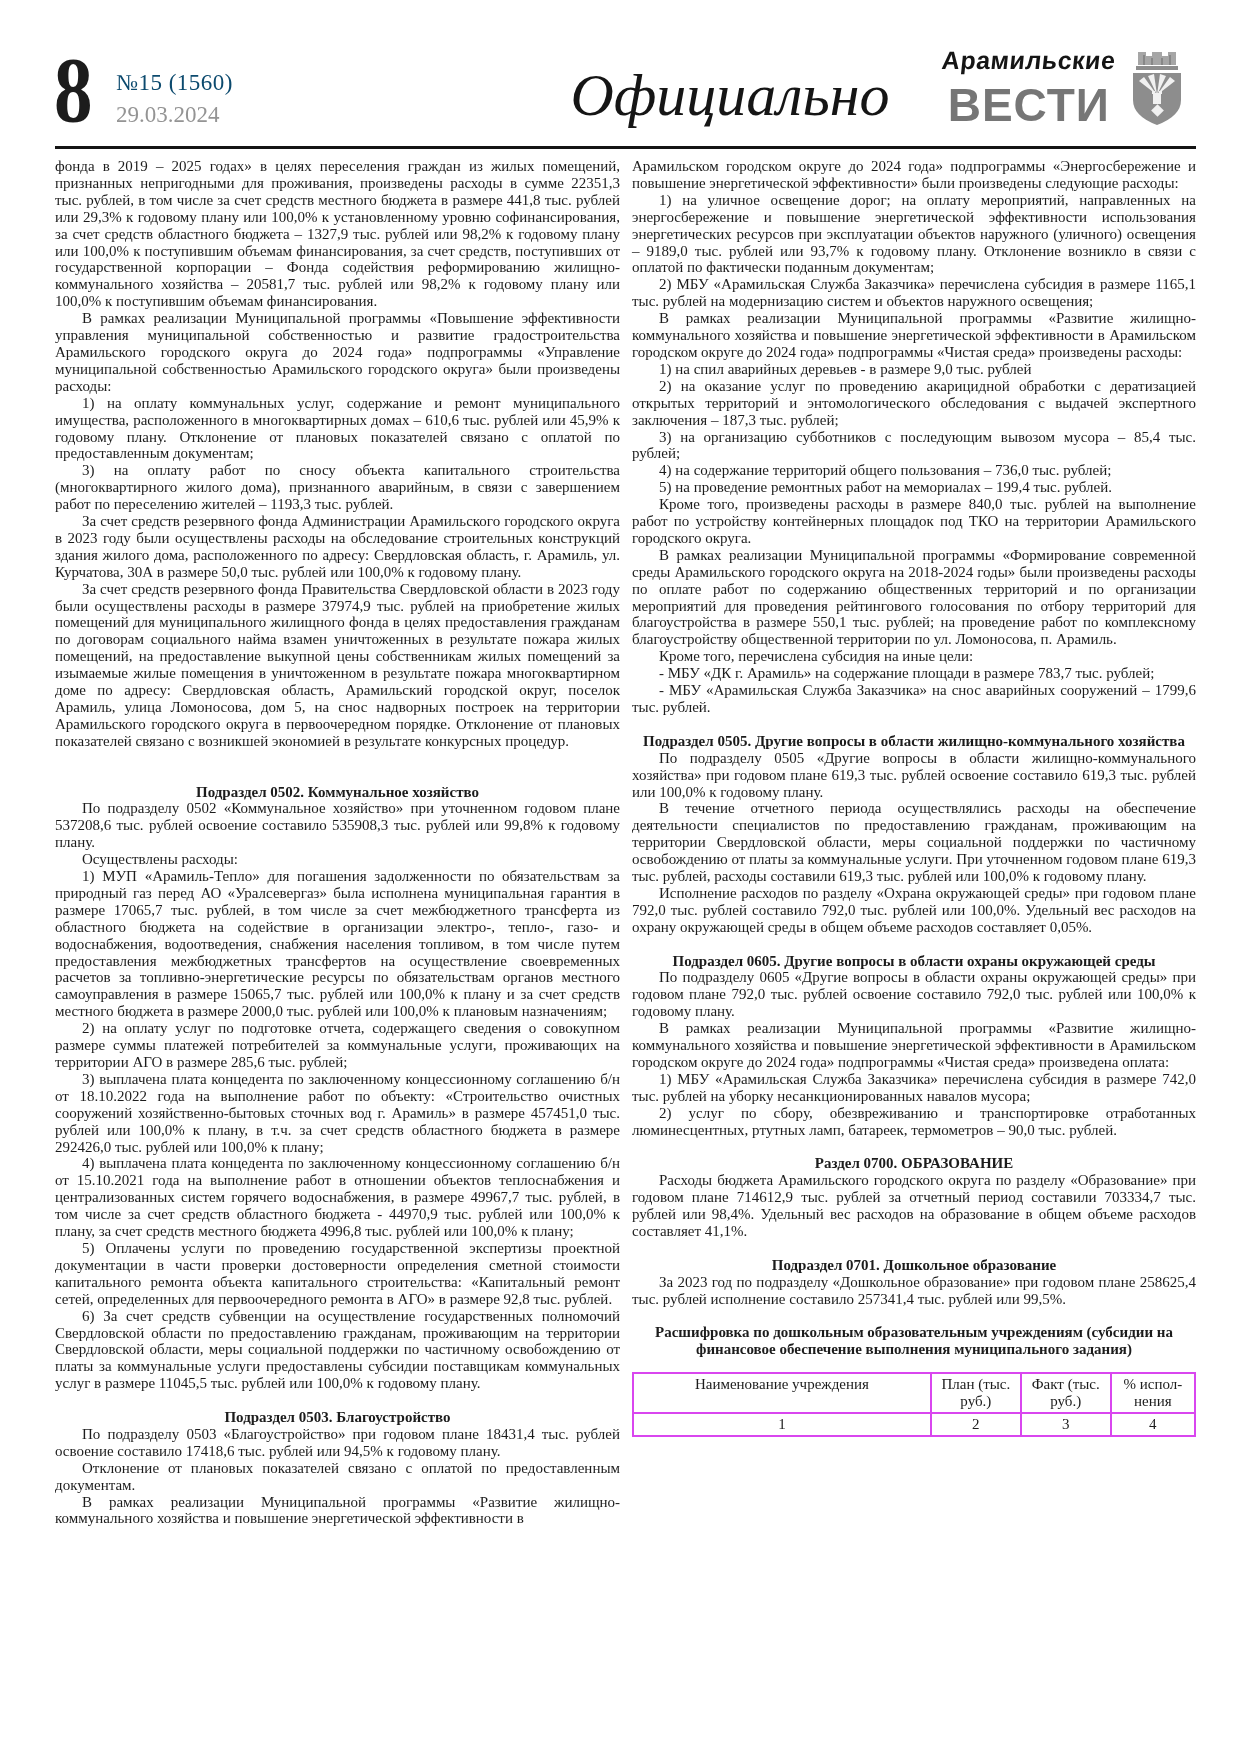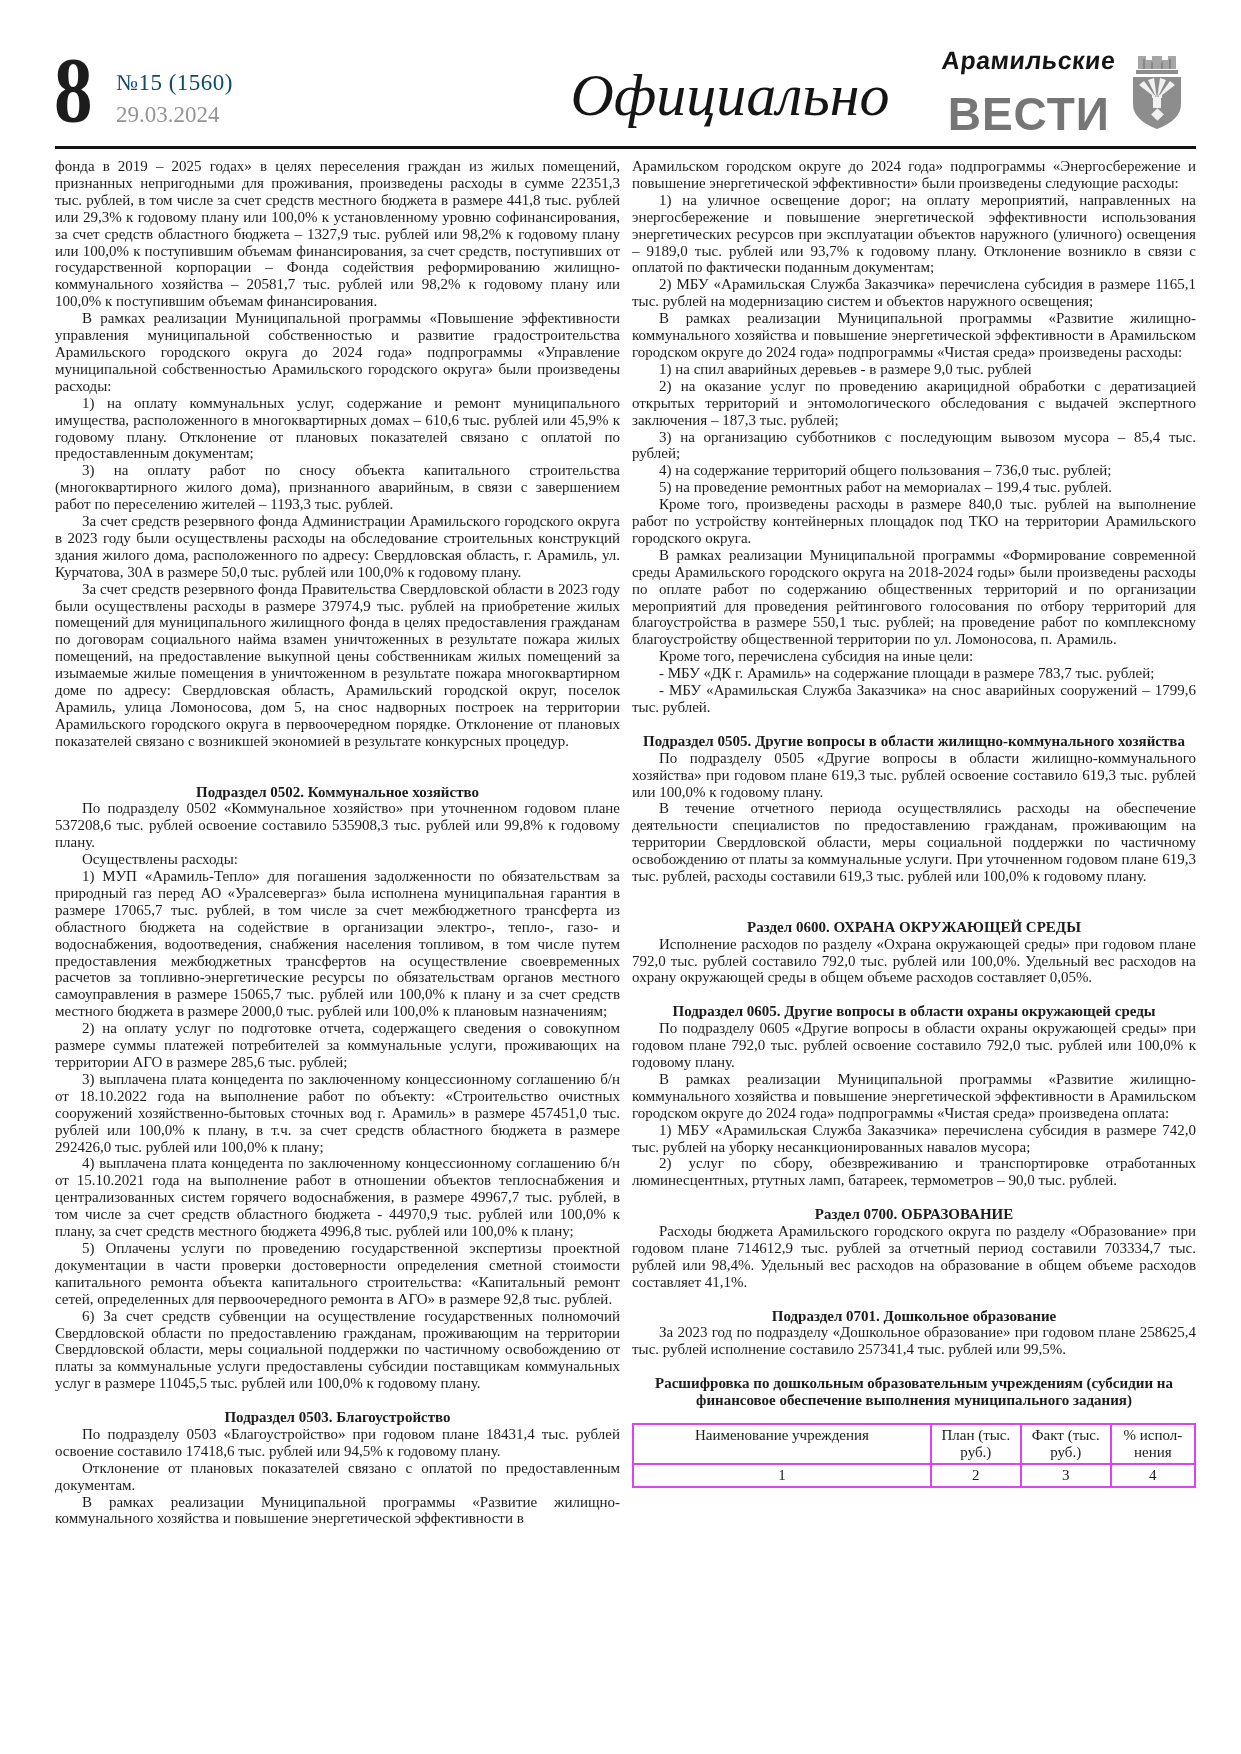--- a/index.html
+++ b/index.html
@@ -20,21 +20,21 @@
   .issue .no   { font-size:23px; color:#0c4a6e; letter-spacing:.5px; }
   .issue .date { font-size:23px; color:#949494; margin-top:7px; }
   .section-title {
     position:absolute; left:520px; top:62px; width:420px; text-align:center;
     font-style:italic; font-size:60px; line-height:1.1; color:#151515;
     font-family:"Liberation Serif", serif;
   }
   .masthead { position:absolute; left:942px; top:46px; display:flex; align-items:center; gap:10px; }
   .mh-text { text-align:center; font-family:"Liberation Sans", sans-serif; }
   .mh1 { font-weight:700; font-size:25px; color:#151515; transform:skewX(-6deg); letter-spacing:.5px; }
-  .mh2 { font-weight:700; font-size:46px; color:#767676; letter-spacing:1px; line-height:.95; margin-top:18px; }
+  .mh2 { font-weight:700; font-size:46px; color:#767676; letter-spacing:1px; line-height:.95; margin-top:9px; }
   .rule { position:absolute; left:55px; top:146px; width:1141px; height:3px; background:#141414; }
 
   
   .col { position:absolute; top:158px; }
   .col-left  { left:55px;  width:565px; }
   .col-right { left:632px; width:564px; }
 
   .block { font-size:15px; line-height:16.9px; text-align:justify; color:#1c1c1c; }
   .bp { text-indent:27px; }
   .bc { text-indent:0; }
@@ -133,21 +133,20 @@
           <div class="block bp">4) на содержание территорий общего пользования – 736,0 тыс. рублей;</div>
           <div class="block bp">5) на проведение ремонтных работ на мемориалах – 199,4 тыс. рублей.</div>
           <div class="block bp">Кроме того, произведены расходы в размере 840,0 тыс. рублей на выполнение работ по устройству контейнерных площадок под ТКО на территории Арамильского городского округа.</div>
           <div class="block bp">В рамках реализации Муниципальной программы «Формирование современной среды Арамильского городского округа на 2018-2024 годы» были произведены расходы по оплате работ по содержанию общественных территорий и по организации мероприятий для проведения рейтингового голосования по отбору территорий для благоустройства в размере 550,1 тыс. рублей; на проведение работ по комплексному благоустройству общественной территории по ул. Ломоносова, п. Арамиль.</div>
           <div class="block bp">Кроме того, перечислена субсидия на иные цели:</div>
           <div class="block bp">- МБУ «ДК г. Арамиль» на содержание площади в размере 783,7 тыс. рублей;</div>
           <div class="block bp">- МБУ «Арамильская Служба Заказчика» на снос аварийных сооружений – 1799,6 тыс. рублей.</div>
           <div class="block bh" style="margin-top: 16.9px;">Подраздел 0505. Другие вопросы в области жилищно-коммунального хозяйства</div>
           <div class="block bp">По подразделу 0505 «Другие вопросы в области жилищно-коммунального хозяйства» при годовом плане 619,3 тыс. рублей освоение составило 619,3 тыс. рублей или 100,0% к годовому плану.</div>
           <div class="block bp">В течение отчетного периода осуществлялись расходы на обеспечение деятельности специалистов по предоставлению гражданам, проживающим на территории Свердловской области, меры социальной поддержки по частичному освобождению от платы за коммунальные услуги. При уточненном годовом плане 619,3 тыс. рублей, расходы составили 619,3 тыс. рублей или 100,0% к годовому плану.</div>
-          <div class="block bh" style="margin-top: 33.8px;">Раздел 0600. ОХРАНА ОКРУЖАЮЩЕЙ СРЕДЫ</div>
           <div class="block bp">Исполнение расходов по разделу «Охрана окружающей среды» при годовом плане 792,0 тыс. рублей составило 792,0 тыс. рублей или 100,0%. Удельный вес расходов на охрану окружающей среды в общем объеме расходов составляет 0,05%.</div>
           <div class="block bh" style="margin-top: 16.9px;">Подраздел 0605. Другие вопросы в области охраны окружающей среды</div>
           <div class="block bp">По подразделу 0605 «Другие вопросы в области охраны окружающей среды» при годовом плане 792,0 тыс. рублей освоение составило 792,0 тыс. рублей или 100,0% к годовому плану.</div>
           <div class="block bp">В рамках реализации Муниципальной программы «Развитие жилищно-коммунального хозяйства и повышение энергетической эффективности в Арамильском городском округе до 2024 года» подпрограммы «Чистая среда» произведена оплата:</div>
           <div class="block bp">1) МБУ «Арамильская Служба Заказчика» перечислена субсидия в размере 742,0 тыс. рублей на уборку несанкционированных навалов мусора;</div>
           <div class="block bp">2) услуг по сбору, обезвреживанию и транспортировке отработанных люминесцентных, ртутных ламп, батареек, термометров – 90,0 тыс. рублей.</div>
           <div class="block bh" style="margin-top: 16.9px;">Раздел 0700. ОБРАЗОВАНИЕ</div>
           <div class="block bp">Расходы бюджета Арамильского городского округа по разделу «Образование» при годовом плане 714612,9 тыс. рублей за отчетный период составили 703334,7 тыс. рублей или 98,4%. Удельный вес расходов на образование в общем объеме расходов составляет 41,1%.</div>
           <div class="block bh" style="margin-top: 16.9px;">Подраздел 0701. Дошкольное образование</div>
           <div class="block bp">За 2023 год по подразделу «Дошкольное образование» при годовом плане 258625,4 тыс. рублей исполнение составило 257341,4 тыс. рублей или 99,5%.</div>

